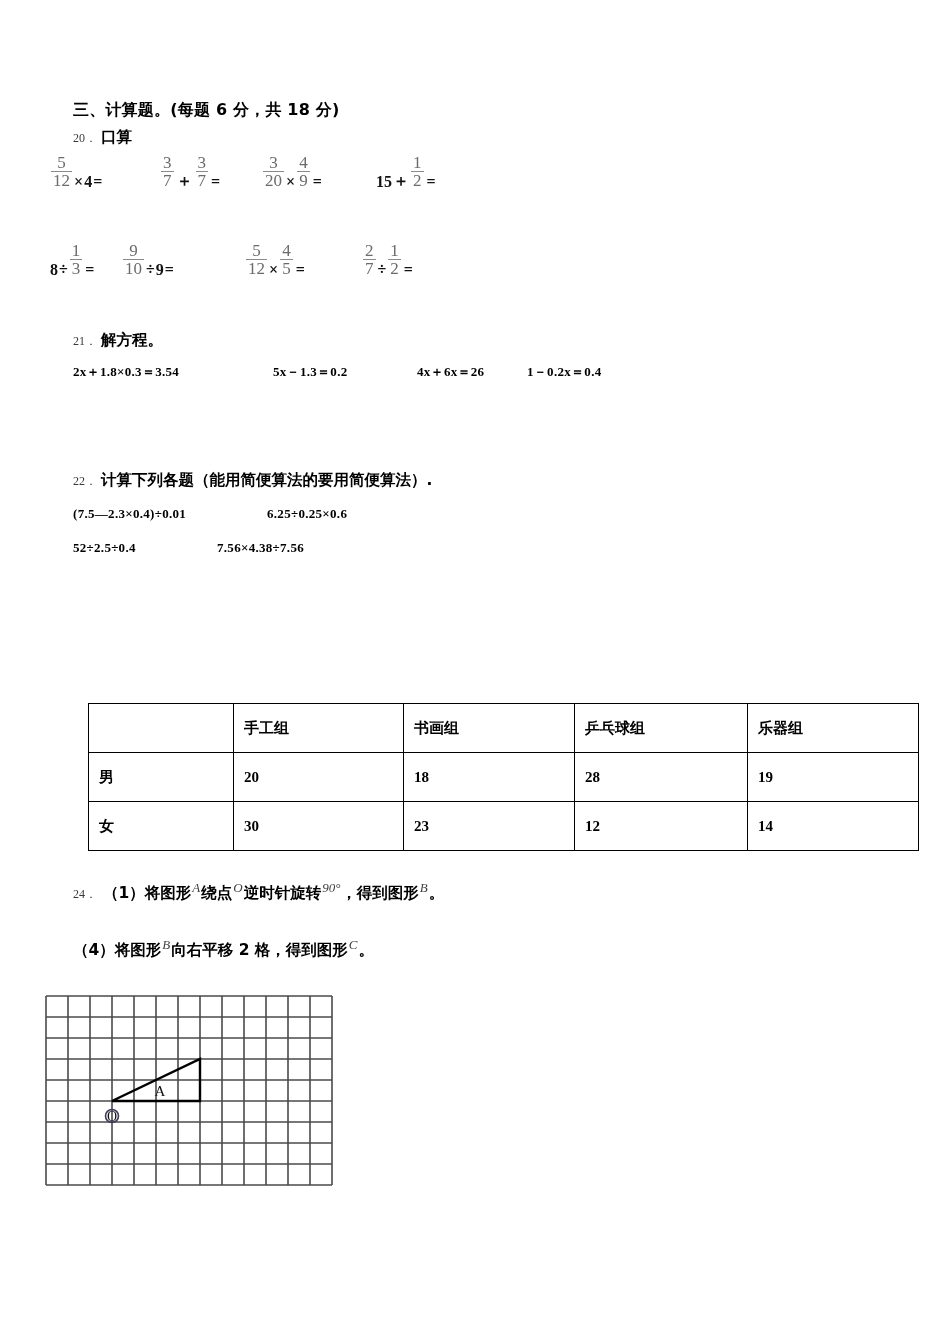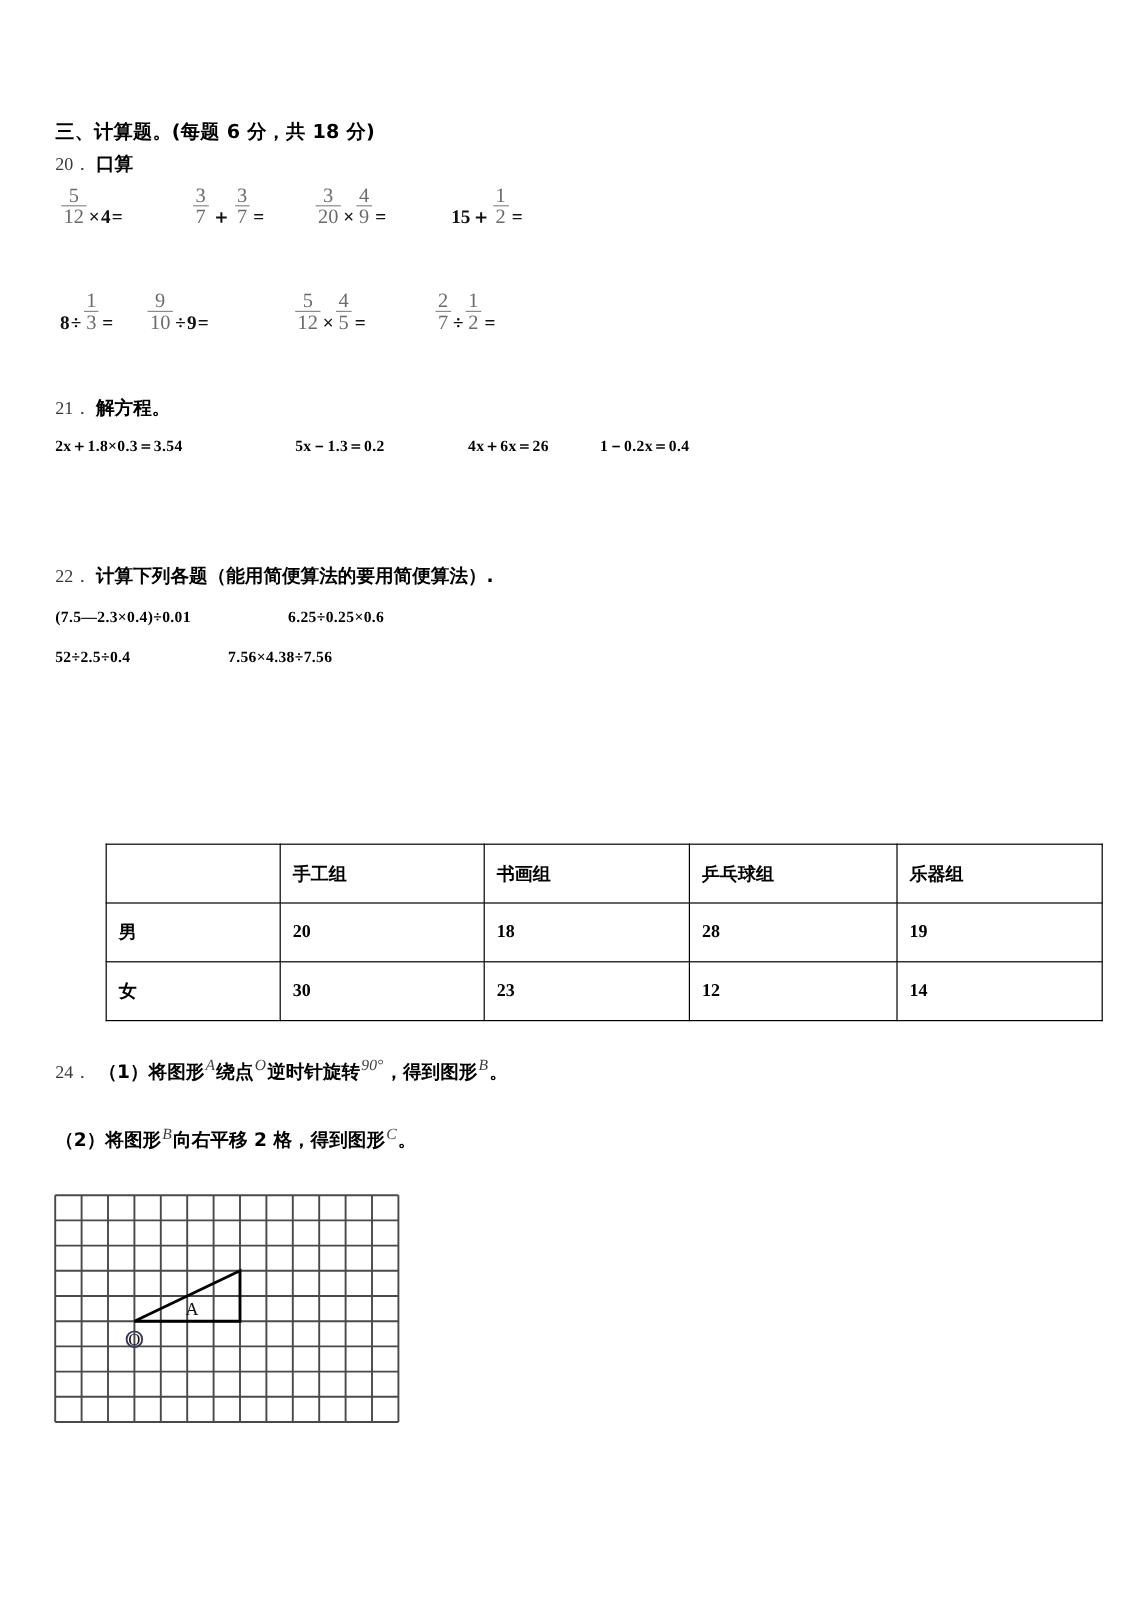--- a/index.html
+++ b/index.html
@@ -17,38 +17,38 @@
   }
 
   .page {
     position: absolute;
     left: 0; top: 0;
     width: 950px;
     height: 1344px;
   }
 
   
-  .abs { position: absolute; white-space: nowrap; }
+  .abs { position: absolute; white-space: nowrap; margin-left: 27px; }
 
   .sec-head {
     font-family: "DejaVu Sans", "Liberation Sans", sans-serif;
     font-size: 16px;
     font-weight: 700;
     letter-spacing: 0.2px;
   }
   .q-head {
     font-family: "DejaVu Sans", "Liberation Sans", sans-serif;
     font-size: 15.5px;
     font-weight: 700;
   }
   .q-num {
     font-family: "Liberation Serif", serif;
     font-weight: 400;
     color: #3a3a3a;
-    font-size: 15px;
+    font-size: 12px;
   }
   .mono-expr {
     font-family: "Liberation Serif", "DejaVu Serif", serif;
     font-size: 13px;
     font-weight: 700;
     letter-spacing: 0.3px;
   }
 
   
   .expr-row { position: absolute; display: flex; align-items: center; }
@@ -305,21 +305,21 @@
         <td class="numcell">14</td>
       </tr>
     </tbody>
   </table>
 
   <div class="abs" style="left:46px; top:880px;">
     <span class="q-num">24．</span><span class="inline-cn" style="padding-left:6px;">（1）将图形</span><sup class="it">A</sup><span class="inline-cn">绕点</span><sup class="it">O</sup><span class="inline-cn">逆时针旋转</span><sup class="it">90°</sup><span class="inline-cn">，得到图形</span><sup class="it">B</sup><span class="inline-cn">。</span>
   </div>
 
   <div class="abs" style="left:46px; top:937px;">
-    <span class="inline-cn">（2）将图形</span><sup class="it">B</sup><span class="inline-cn">向右平移 2 格，得到图形</span><sup class="it">C</sup><span class="inline-cn">。</span>
+    <span class="inline-cn">（4）将图形</span><sup class="it">B</sup><span class="inline-cn">向右平移 2 格，得到图形</span><sup class="it">C</sup><span class="inline-cn">。</span>
   </div>
 
   <div class="grid-fig" style="left:42px; top:992px;">
     <svg width="300" height="200" viewBox="0 0 300 200">
 
       <g stroke="#4a4a4a" stroke-width="1.6" fill="none">
 
         <line x1="4" y1="4" x2="4" y2="193"></line>
         <line x1="26" y1="4" x2="26" y2="193"></line>
         <line x1="48" y1="4" x2="48" y2="193"></line>

